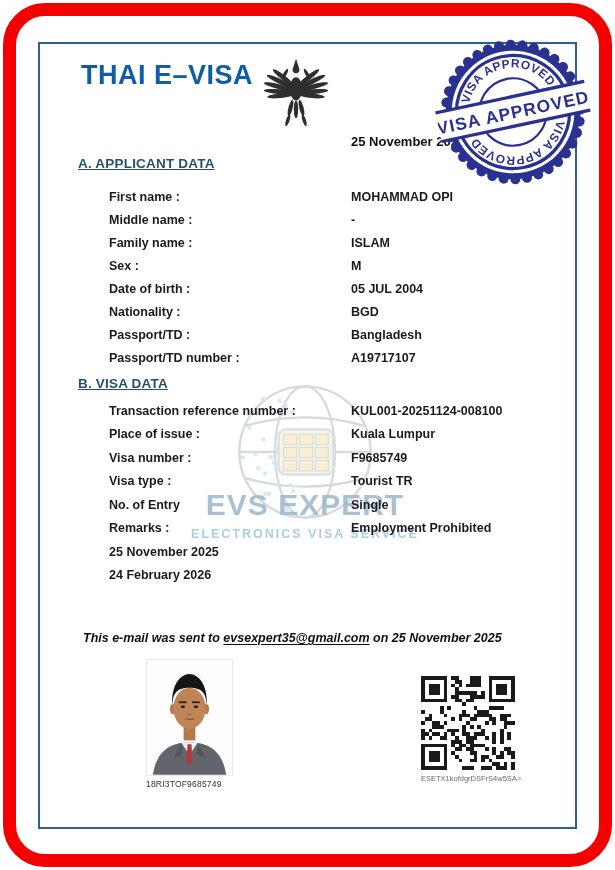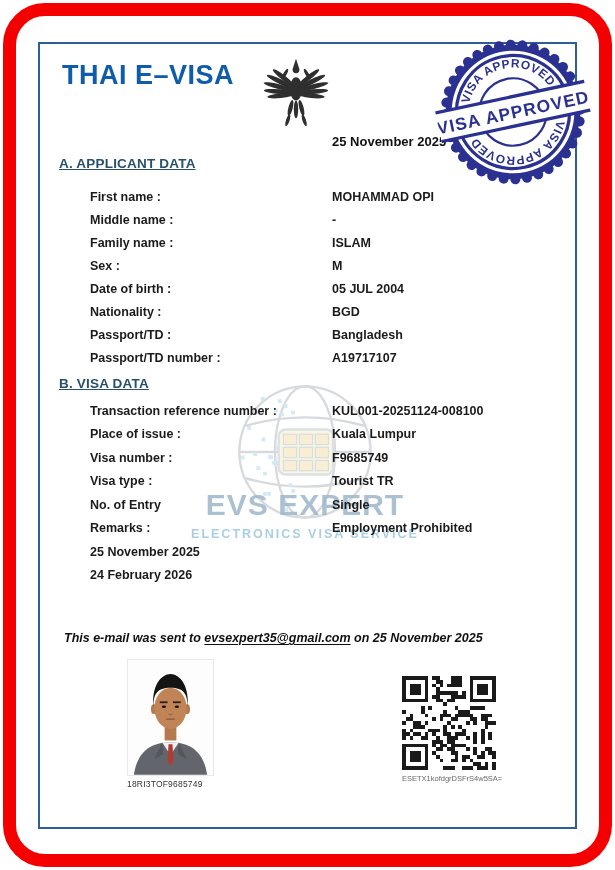--- a/index.html
+++ b/index.html
@@ -8,21 +8,21 @@
     font-family:"Liberation Sans", sans-serif; overflow:hidden;
   }
   .red-frame {
     position:absolute; left:3px; top:3px; right:3px; bottom:3px;
     border:13px solid #f40000; border-radius:42px; pointer-events:none;
   }
   .doc {
     position:absolute; left:38px; top:42px; width:539px; height:787px;
     box-sizing:border-box; border:2px solid #2d5e95; background:#ffffff;
   }
-  .layer { position:absolute; z-index:2; }
+  .layer { position:absolute; z-index:2;margin-left:19px; }
 
   .page-title { left:22px; top:16px; font-size:27px; font-weight:bold; color:#0f5cab; letter-spacing:.5px; }
   .garuda { left:215px; top:4px; width:82px; height:94px; z-index:2; position:absolute; }
   .issue-date { left:292px; top:90px; font-size:13px; font-weight:bold; color:#111; }
 
   .stamp {
     position:absolute; left:397px; top:-8px; width:152px; height:152px;
     transform:rotate(-12deg); z-index:5;
   }
   .arc-text { font-size:11px; font-weight:bold; letter-spacing:.5px; fill:#2b3190; font-family:"Liberation Sans",sans-serif; }

